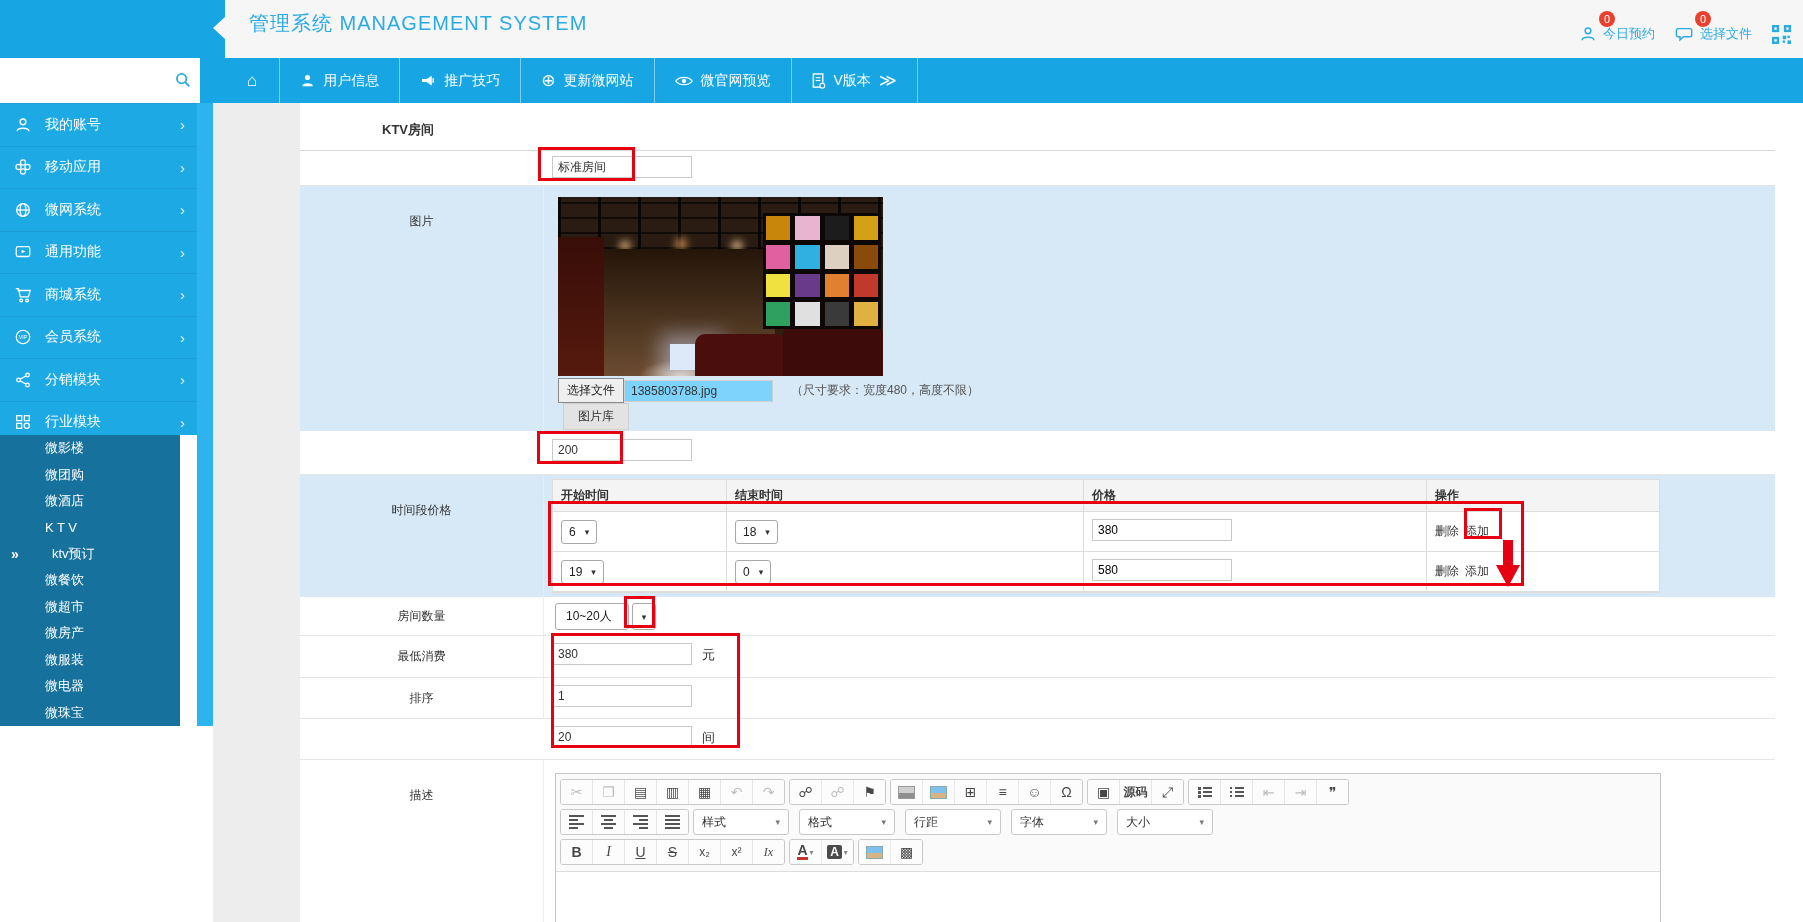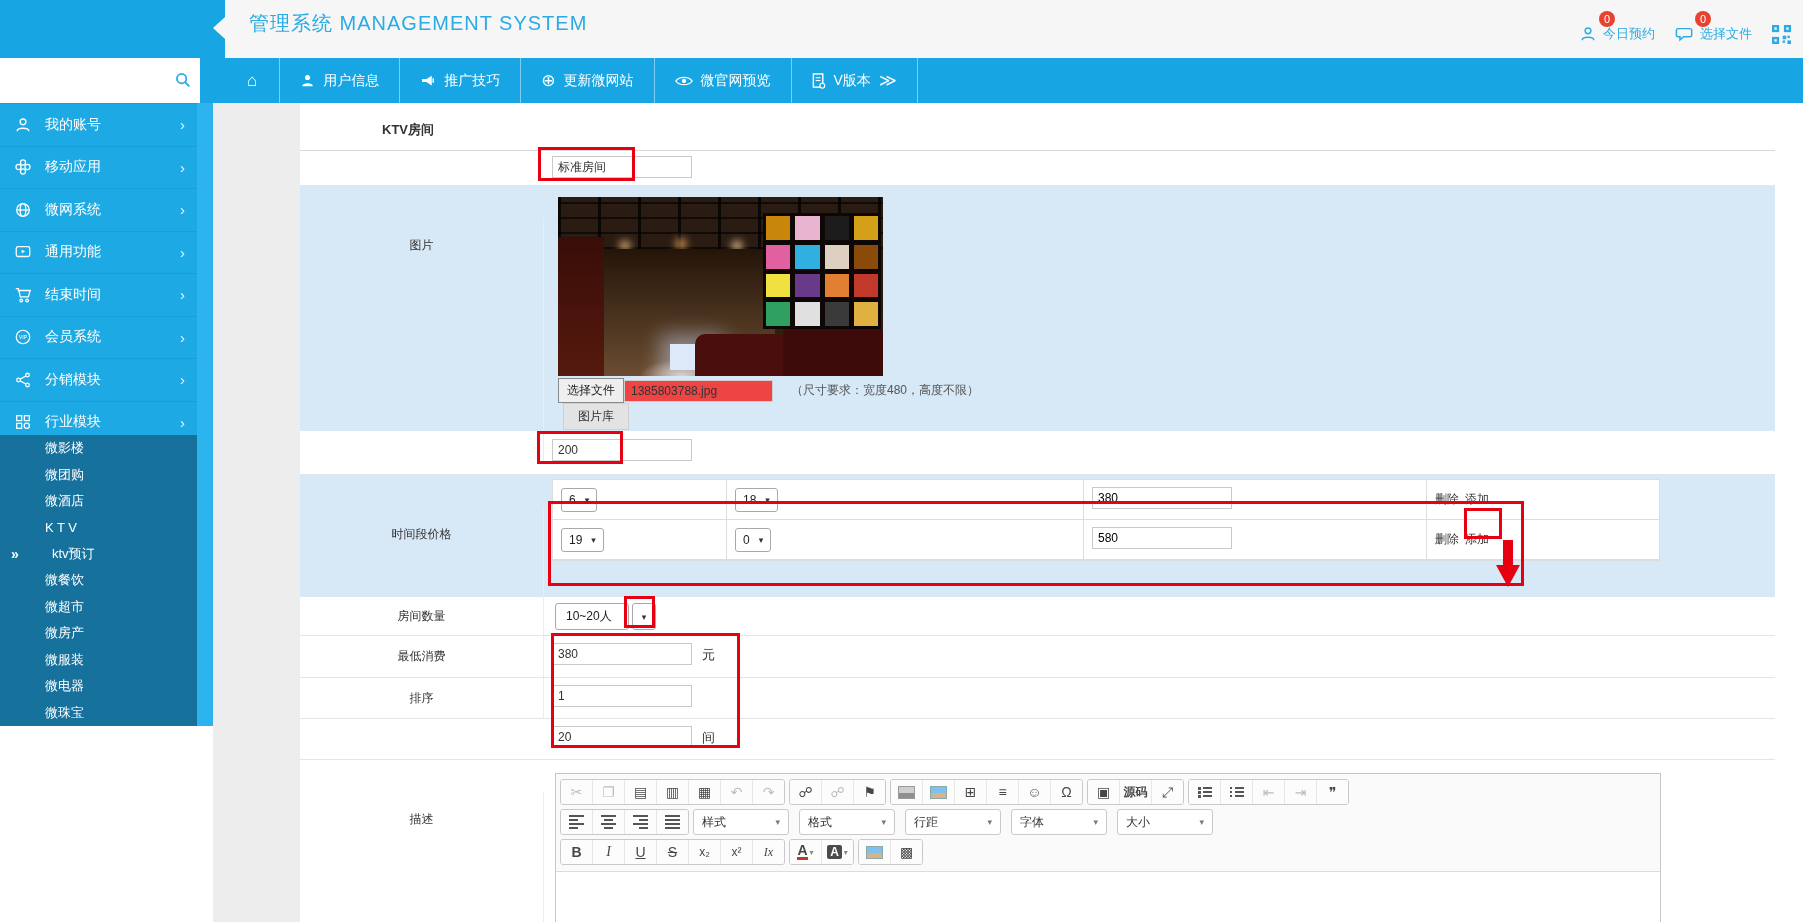--- a/index.html
+++ b/index.html
@@ -31,36 +31,36 @@
   .nav-item.first{padding:0 22px;}
   .nav-item .big{font-size:17px;}
 
   
   .sidebar{left:0;top:103px;width:197px;height:332px;background:#1da9e3;}
   .side-item{height:41.5px;display:flex;align-items:center;color:#fff;font-size:14px;
     border-top:1px solid rgba(0,80,120,.12);cursor:pointer;position:relative;}
   .side-item .ic{width:22px;margin-left:12px;display:flex;justify-content:center;}
   .side-item .lbl{margin-left:11px;}
   .side-item .chev{position:absolute;right:12px;font-size:15px;color:#eaf7fd;}
-  .submenu{left:0;top:435px;width:197px;height:291px;background:#17719d;display:flex;flex-direction:column;}
+  .submenu{left:0;top:435px;width:180px;height:291px;background:#17719d;display:flex;flex-direction:column;}
   .sub-item{height:26.45px;display:flex;align-items:center;color:#fff;font-size:13px;padding-left:45px;position:relative;cursor:pointer;}
   .sub-item .mk{position:absolute;left:11px;font-weight:bold;font-style:normal;font-size:14px;}
   .sub-item.active{padding-left:52px;}
   .strip{left:197px;top:103px;width:16px;height:623px;background:#2db4ef;}
   .gutter{left:213px;top:103px;width:87px;height:819px;background:#ededed;}
 
   
   .content{left:300px;top:103px;width:1503px;height:819px;background:#fff;}
   .page-head{position:absolute;left:82px;top:18px;font-size:13px;font-weight:bold;color:#333;}
   .form{position:absolute;left:0;top:47px;width:1475px;border-top:1px solid #d8d8d8;}
   .frow{position:relative;border-bottom:1px solid #e5e5e5;}
   .frow.blue{background:#d7e8f6;border-bottom:none;}
   .flabel{position:absolute;left:0;top:0;width:244px;height:100%;display:flex;align-items:center;justify-content:center;
     font-size:12px;color:#333;border-right:1px solid #ececec;box-sizing:border-box;}
-  .frow.top .flabel{align-items:flex-start;padding-top:19px;margin-top:32px;}
+  .frow.top .flabel{align-items:flex-start;padding-top:27px;}
   .tin{position:absolute;border:1px solid #c9c9c9;background:#fff;height:20px;font-size:12px;color:#333;padding:0 5px;width:128px;font-family:inherit;}
   .unit{position:absolute;font-size:13px;color:#333;}
 
   
   .photo{position:absolute;left:258px;top:11px;width:325px;height:179px;background:linear-gradient(#20130c,#38200f);overflow:hidden;}
   .ph-ceil{position:absolute;left:0;top:0;right:0;height:52px;background:
     repeating-linear-gradient(90deg,rgba(0,0,0,.75) 0 3px,transparent 3px 40px),
     repeating-linear-gradient(0deg,rgba(0,0,0,.6) 0 2px,transparent 2px 15px),#2a1c12;}
   .ph-lwall{position:absolute;left:0;top:40px;bottom:0;width:46px;background:linear-gradient(#380d08,#561a0e);}
   .ph-floor{position:absolute;left:46px;right:108px;top:52px;bottom:0;background:
@@ -78,21 +78,21 @@
   .mosaic span:nth-child(11){background:#e08030}.mosaic span:nth-child(12){background:#c0392b}
   .mosaic span:nth-child(13){background:#2fa060}.mosaic span:nth-child(14){background:#e0e0e0}
   .mosaic span:nth-child(15){background:#3a3a3a}.mosaic span:nth-child(16){background:#e0b040}
   .ph-sofa1{position:absolute;right:96px;bottom:0;width:92px;height:42px;background:#4a0f0c;border-radius:10px 10px 0 0;}
   .ph-sofa2{position:absolute;right:0;bottom:0;width:100px;height:50px;background:#3d0c0a;border-radius:8px 8px 0 0;}
   .glow{position:absolute;left:18px;top:44px;width:6px;height:6px;border-radius:50%;background:#ffe6b0;
     box-shadow:46px 2px 8px 2px #fdc98a,102px 0 8px 2px #fcb26a,158px 2px 8px 2px #ffd9a0,210px 0 7px 2px #f5c080;}
 
   .file-row{position:absolute;left:258px;top:192px;display:flex;align-items:center;font-size:12px;color:#333;}
   .btn-file{border:1px solid #8a8a8a;background:#efefef;padding:3px 8px;font-size:12px;color:#222;}
-  .file-name{border:1px solid #cfcfcf;background:#ef4444;height:20px;line-height:20px;padding:0 6px;width:135px;}
+  .file-name{border:1px solid #cfcfcf;background:#7dd3fc;height:20px;line-height:20px;padding:0 6px;width:135px;}
   .size-note{margin-left:18px;color:#555;}
   .btn-gallery{position:absolute;left:263px;top:217px;background:#e3e3e3;border:1px solid #d0d0d0;padding:4px 14px;font-size:12px;color:#333;}
 
   
   .ttable{position:absolute;left:252px;top:4px;width:1108px;background:#fff;border:1px solid #ddd;font-size:12px;color:#333;box-sizing:border-box;}
   .trow{display:flex;}
   .tcell{box-sizing:border-box;border-right:1px solid #ddd;padding:0 8px;display:flex;align-items:center;}
   .tcell:last-child{border-right:none;}
   .c1{width:174px;}.c2{width:357px;}.c3{width:343px;}.c4{width:232px;}
   .thead{background:#f4f4f4;height:31px;font-weight:bold;border-bottom:1px solid #ddd;}
@@ -289,21 +289,21 @@
       <span class="chev">›</span>
     </div>
     <div class="side-item">
       <span class="ic">
         <svg width="18" height="18" viewBox="0 0 20 20" fill="none" stroke="#fff" stroke-width="1.4">
           <path d="M2 3 h3 l2 9 h9 l2-7 h-14"></path>
             <circle cx="8" cy="16" r="1.5"></circle>
             <circle cx="14.5" cy="16" r="1.5"></circle>
         </svg>
       </span>
-      <span class="lbl">结束时间</span>
+      <span class="lbl">商城系统</span>
       <span class="chev">›</span>
     </div>
     <div class="side-item">
       <span class="ic">
         <svg width="18" height="18" viewBox="0 0 20 20">
             <circle cx="10" cy="10" r="7.5" fill="none" stroke="#fff" stroke-width="1.3"></circle>
             <text x="10" y="12.6" font-size="6" fill="#fff" text-anchor="middle" font-family="Liberation Sans,sans-serif">VIP</text>
           </svg>
       </span>
       <span class="lbl">会员系统</span>
@@ -434,20 +434,26 @@
         <span class="btn-gallery">图片库</span>
       </div>
 
       <div class="frow" style="height:43px">
         <input class="tin" style="left: 252px; top: 8px;" value="200">
       </div>
 
       <div class="frow blue top" style="height:122px">
         <div class="flabel">时间段价格</div>
         <div class="ttable">
+          <div class="trow thead">
+            <div class="tcell c1">开始时间</div>
+            <div class="tcell c2">结束时间</div>
+            <div class="tcell c3">价格</div>
+            <div class="tcell c4">操作</div>
+          </div>
           <div class="trow tbody">
             <div class="tcell c1">
               <span class="msel">
                 <b style="font-weight:normal">6</b>
                 <i>▾</i>
               </span>
             </div>
             <div class="tcell c2">
               <span class="msel">
                 <b style="font-weight:normal">18</b>

